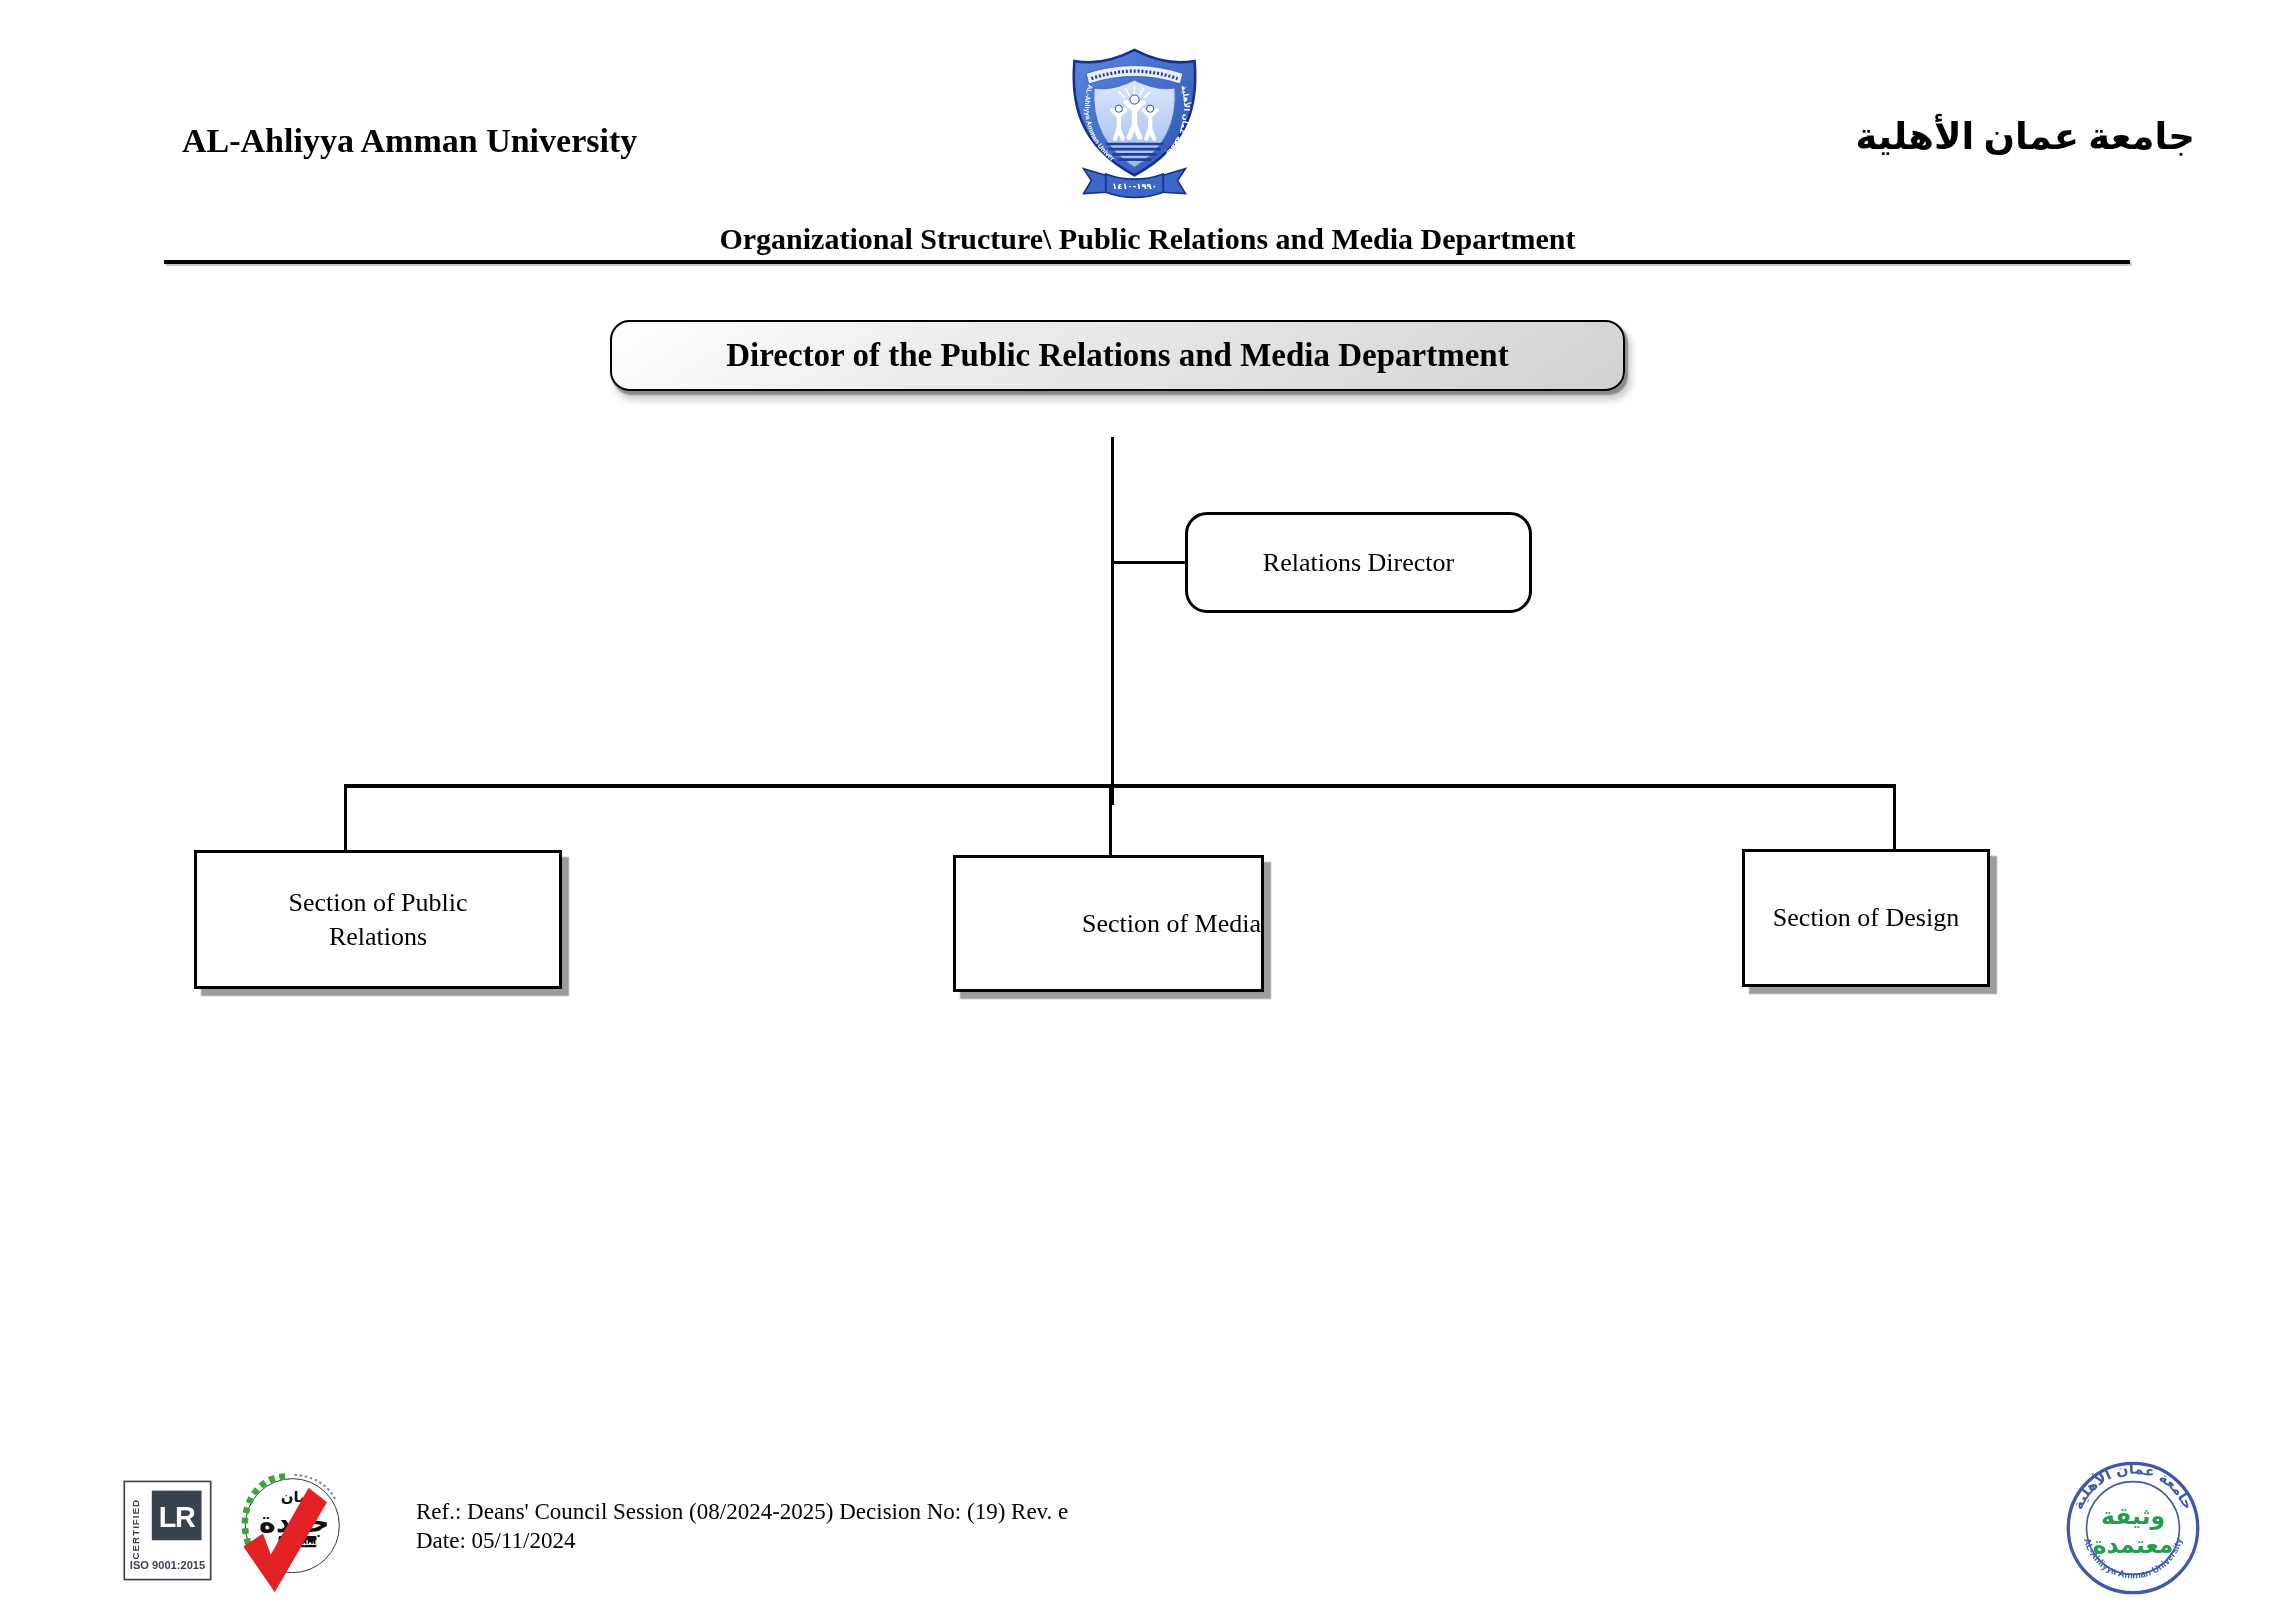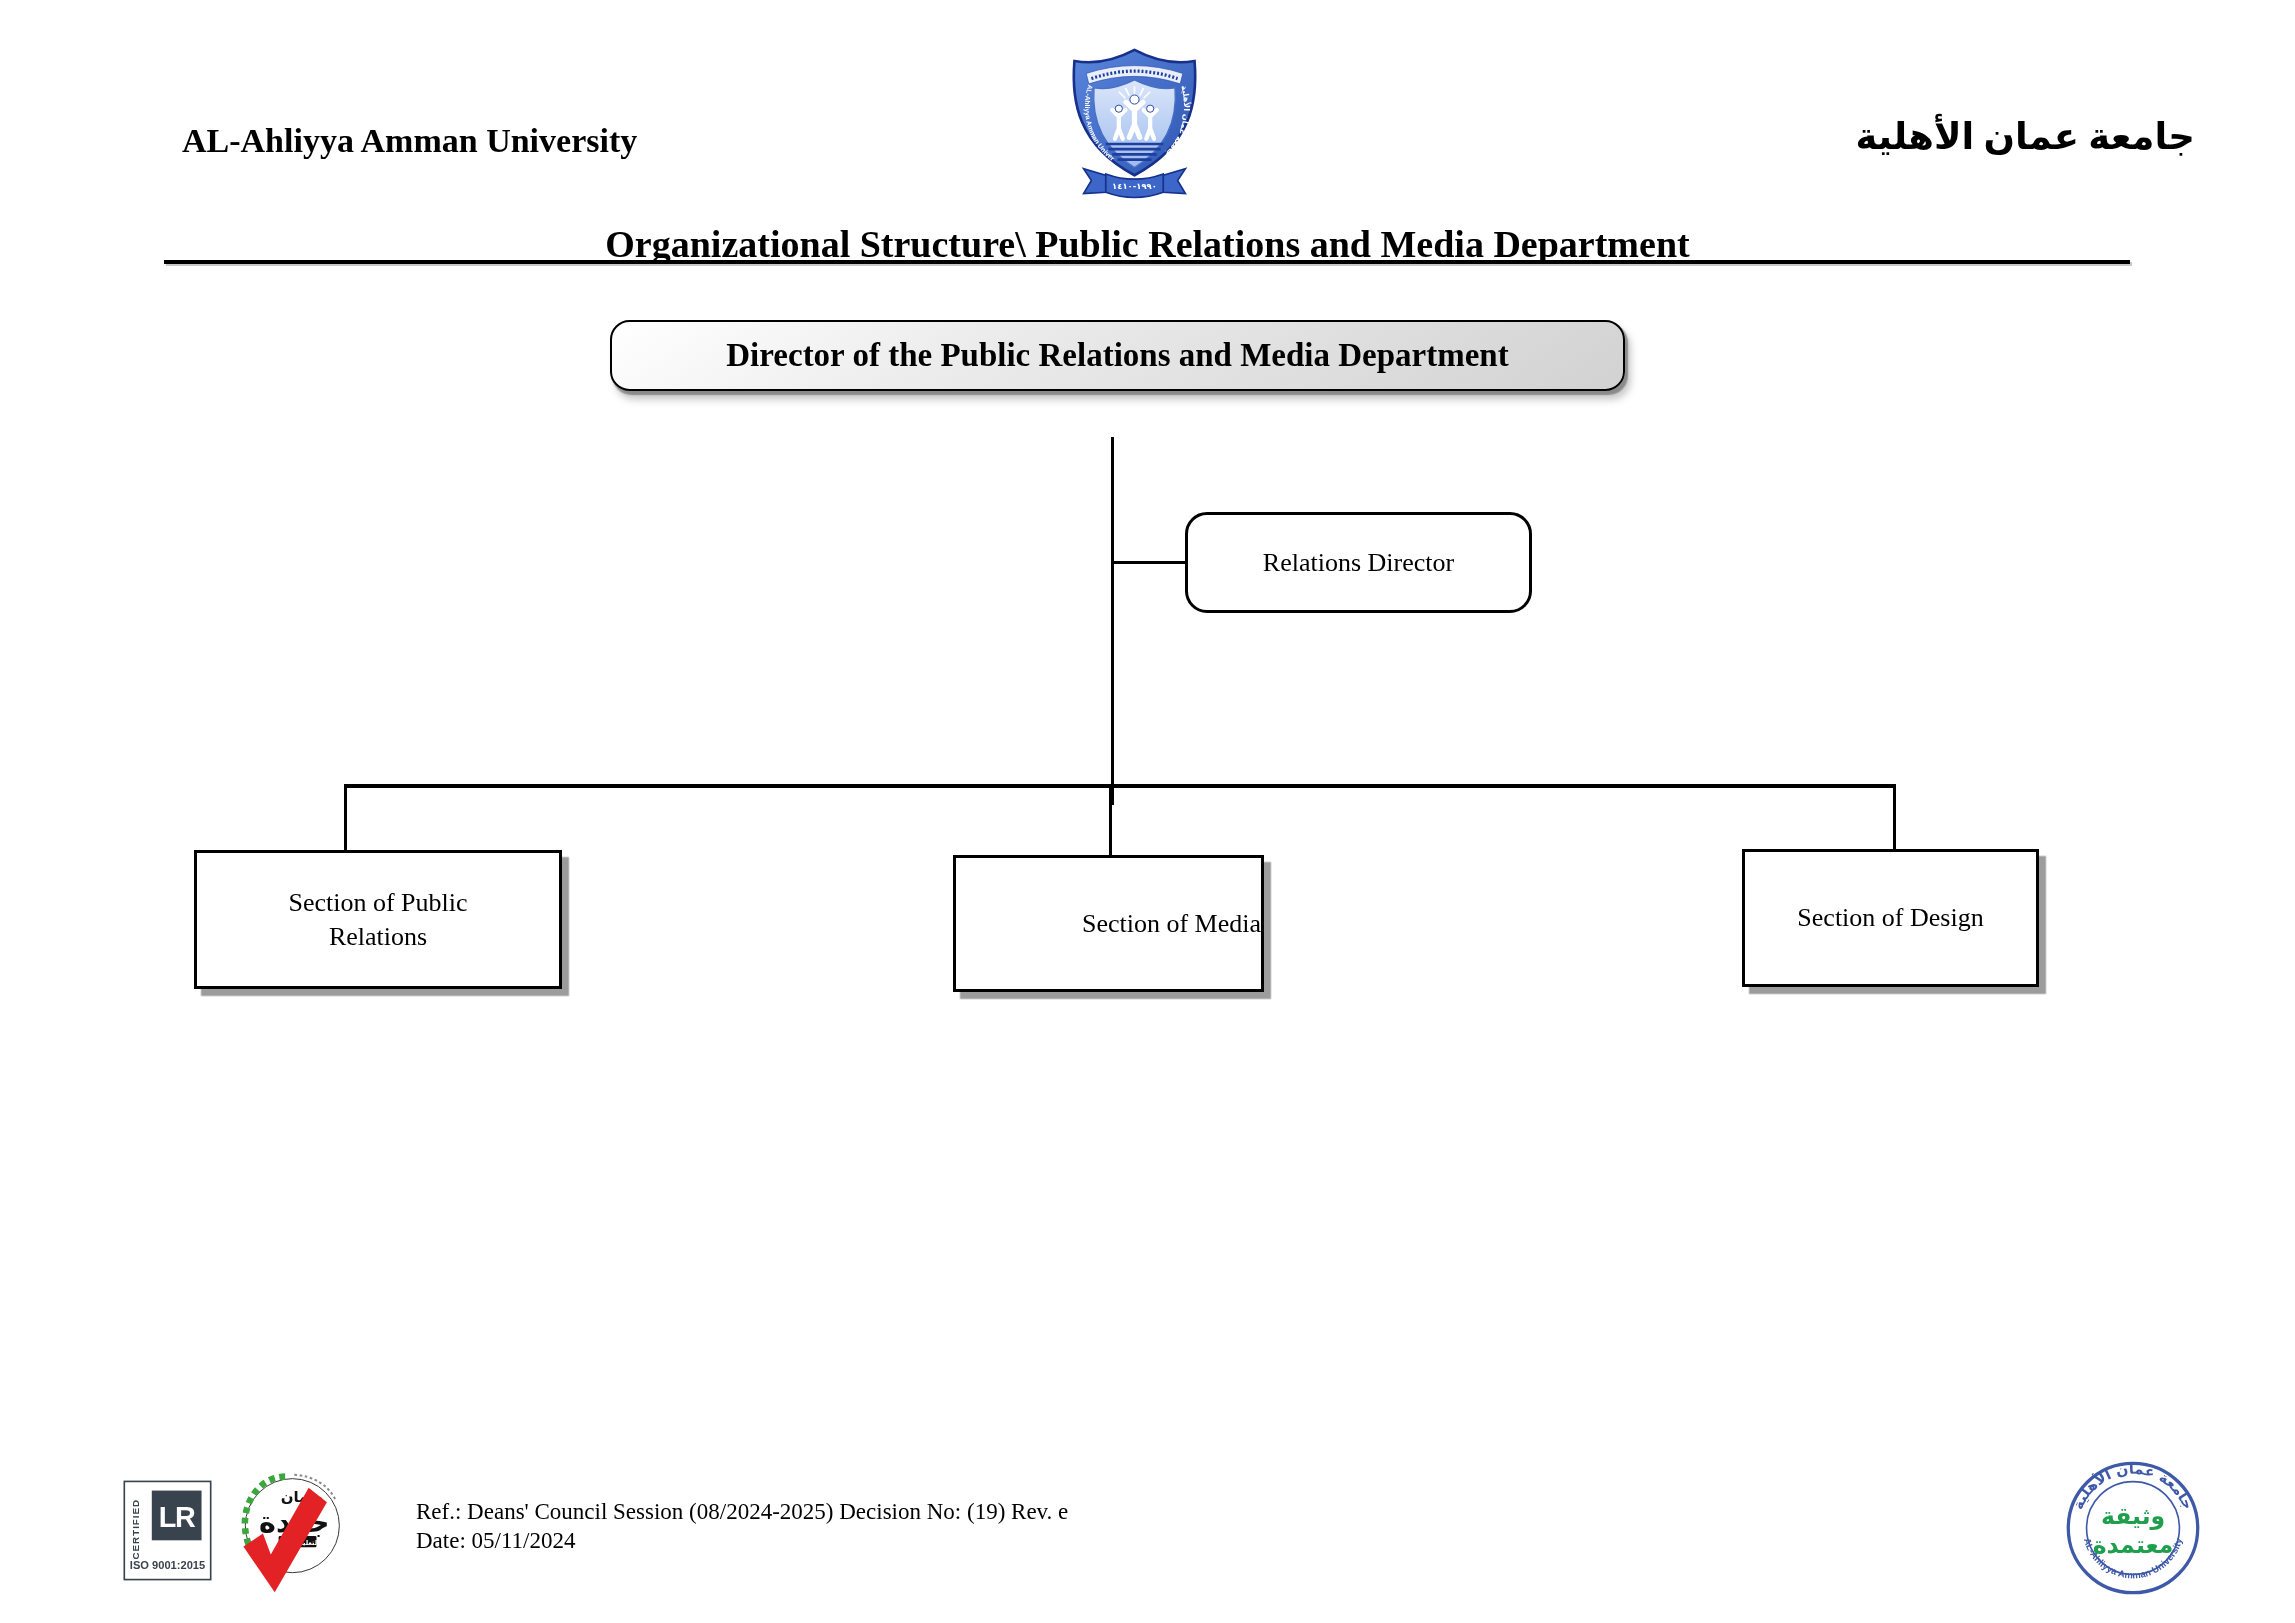--- a/index.html
+++ b/index.html
@@ -3,34 +3,34 @@
 <meta charset="utf-8">
 <style>
   html,body{margin:0;padding:0;background:#fff;}
   #page{position:relative;width:2295px;height:1623px;background:#ffffff;overflow:hidden;
         font-family:"Liberation Serif","DejaVu Serif","DejaVu Sans",serif;color:#000;}
   .abs{position:absolute;}
   
   .uni-en{left:182px;top:122px;font-size:34px;font-weight:bold;white-space:nowrap;}
   .uni-ar{left:1868px;top:115px;width:327px;text-align:right;font-size:37px;font-weight:bold;
           direction:rtl;font-family:"Liberation Serif","DejaVu Sans",sans-serif;white-space:nowrap;}
-  .doc-title{left:0;top:222px;width:2295px;text-align:center;font-size:38px;font-weight:bold;white-space:nowrap;}
+  .doc-title{left:0;top:222px;width:2295px;text-align:center;font-size:30px;font-weight:bold;white-space:nowrap;}
   .title-rule{left:164px;top:260px;width:1966px;height:3.9px;background:#000;box-shadow:2px 2px 0 #c9c9c9;}
   .logo-wrap{left:1065px;top:46px;width:139px;height:158px;}
   
   .box{box-sizing:border-box;display:flex;align-items:center;justify-content:center;text-align:center;background:#fff;}
   .director{left:610px;top:320px;width:1015px;height:71px;border:2.6px solid #000;border-radius:19.6px;
             background:linear-gradient(145deg,#ffffff 0%,#ececec 35%,#d2d2d2 100%);
             box-shadow:2.6px 3.9px 1.3px rgba(60,60,60,.45), 5.9px 8.5px 7.9px rgba(140,140,140,.45);
             font-size:33px;font-weight:bold;}
   .assistant{left:1185px;top:512px;width:347px;height:101px;border:3.3px solid #000;border-radius:22px;font-size:26px;}
   .section{border:3.3px solid #000;box-shadow:6.5px 6.5px 1.3px #9c9c9c;font-size:26px;line-height:1.3;}
   .sec-1{left:194px;top:850px;width:368px;height:139px;padding:0 45px;font-family:Liberation Serif, serif;}
   .sec-2{left:953px;top:855px;width:311px;height:137px;justify-content:flex-end;}
-  .sec-3{left:1742px;top:849px;width:297px;height:138px;}
+  .sec-3{left:1742px;top:849px;width:248px;height:138px;}
   .conn{background:#000;}
   .v-main{left:1111px;top:437px;width:3.3px;height:368px;}
   .h-assist{left:1112px;top:561px;width:73px;height:3.3px;}
   .h-branch{left:344px;top:784px;width:1552px;height:3.9px;}
   .stub-l{left:344px;top:784px;width:3.3px;height:67px;}
   .stub-c{left:1109px;top:784px;width:3.3px;height:72px;}
   .stub-r{left:1893px;top:784px;width:3.3px;height:66px;}
   
   .ref-text{left:416px;top:1498px;font-size:23px;line-height:1.24;white-space:nowrap;}
   .lr-wrap{left:123px;top:1480px;width:89px;height:101px;}

